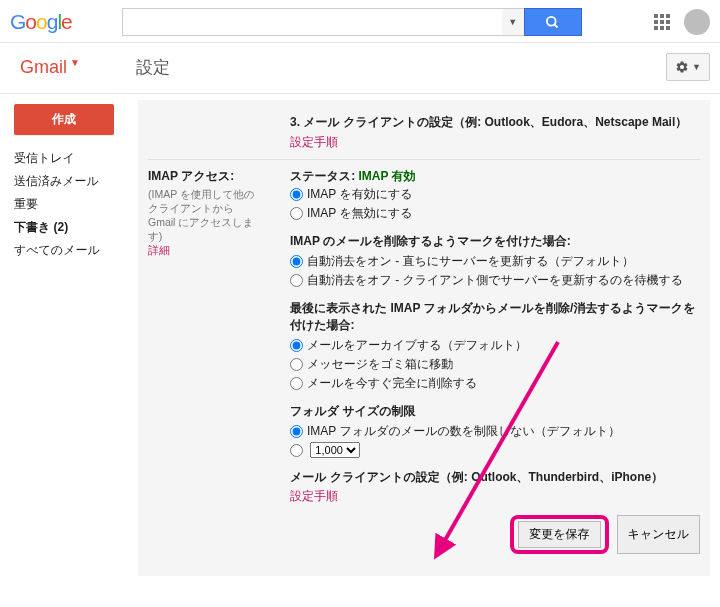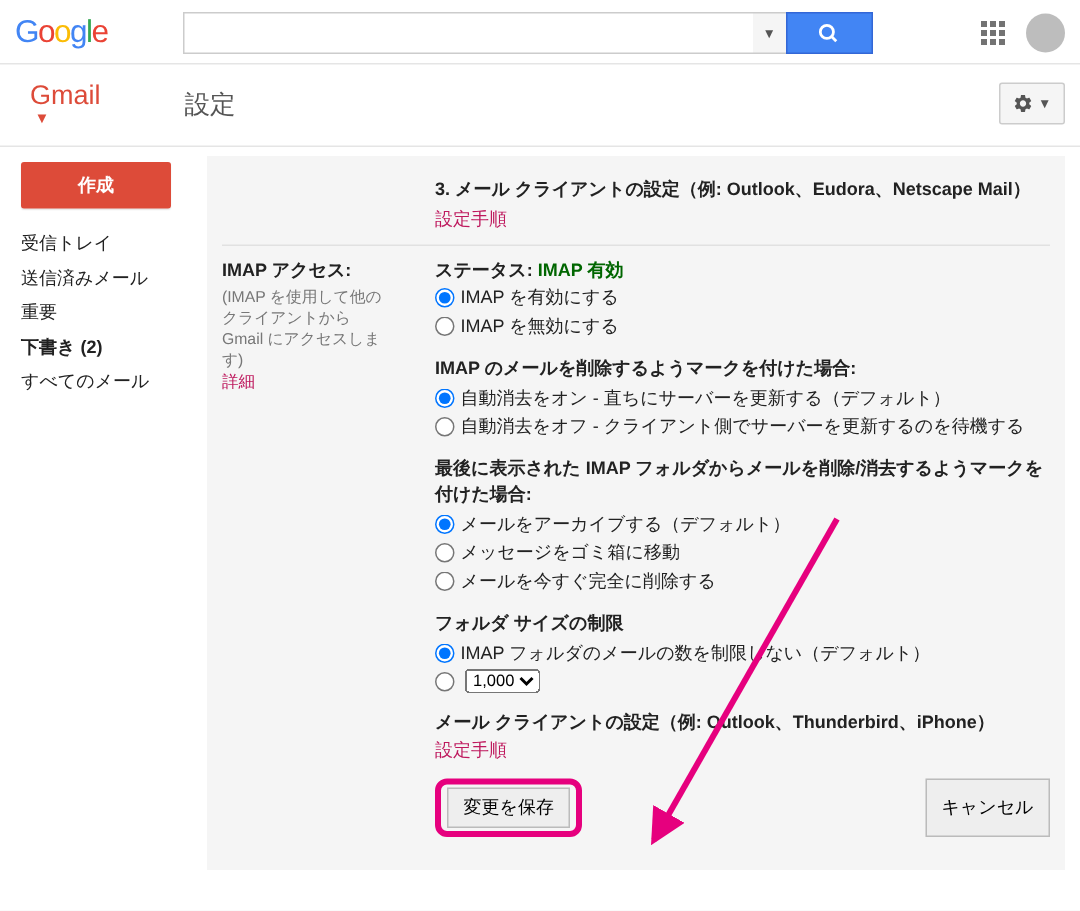--- a/index.html
+++ b/index.html
@@ -9,21 +9,21 @@
 .logo .b { color: #4285F4; } .logo .r { color: #EA4335; } .logo .y { color: #FBBC05; } .logo .g { color: #34A853; }
 .search-wrap { display: flex; align-items: center; flex: 1; }
 .search-box { width: 380px; height: 28px; border: 1px solid #ccc; border-right: none; padding: 0 6px; font-size: 14px; }
 .search-drop { width: 22px; height: 28px; border: 1px solid #ccc; border-left: none; border-right: none; background: #f5f5f5; display: flex; align-items: center; justify-content: center; color:#555; font-size:9px; }
 .search-btn { width: 58px; height: 28px; background: #4285F4; border: 1px solid #3367d6; display: flex; align-items: center; justify-content: center; cursor: pointer; }
 .header-right { margin-left: auto; display: flex; align-items: center; gap: 14px; }
 .apps-icon { display: grid; grid-template-columns: repeat(3, 4px); grid-template-rows: repeat(3, 4px); gap: 2px; cursor: pointer; }
 .apps-icon span { background: #737373; width: 4px; height: 4px; }
 .avatar { width: 26px; height: 26px; background: #bdbdbd; border-radius: 50%; cursor: pointer; }
 .subheader { display: flex; align-items: center; padding: 10px 10px 12px 20px; border-bottom: 1px solid #e5e5e5; }
-.gmail-label { color: #dd4b39; font-size: 18px; display: flex; align-items: flex-start; cursor: pointer; flex-direction: column; }
+.gmail-label { color: #dd4b39; font-size: 18px; display: flex; align-items: flex-start; cursor: pointer; }
 .gmail-label .caret { font-size: 10px; margin-left: 3px; }
 .page-title { margin-left: 56px; font-size: 17px; color: #555; }
 .gear-btn { margin-left: auto; width: 44px; height: 28px; border: 1px solid #ccc; background: #f5f5f5; border-radius: 2px; display: flex; align-items: center; justify-content: center; cursor: pointer; color:#555; }
 .gear-btn .caret { font-size: 9px; margin-left: 3px; }
 .main { display: flex; }
 .sidebar { width: 138px; padding: 10px 0 0 14px; flex-shrink: 0; }
 .compose { background: #dd4b39; color: #fff; font-weight: 700; text-align: center; padding: 7px 0; font-size: 12px; cursor: pointer; box-shadow: 0 1px 1px rgba(0,0,0,.1); border-radius:2px; margin-bottom: 12px; width: 100px; }
 .nav-item { padding: 3px 0; font-size: 12px; color: #222; cursor: pointer; }
 .nav-item.bold { font-weight: 700; }
 .content { flex: 1; padding: 6px 10px 16px 0; font-size: 12px; }
@@ -38,21 +38,21 @@
 .row-left { width: 116px; flex-shrink: 0; }
 .row-left .title { font-weight: 700; }
 .row-left .desc { color: #777; font-size: 10.5px; line-height: 14px; margin-top: 2px; }
 .row-right { flex: 1; }
 .status-green { color: #060; font-weight: 700; }
 .opt { display: flex; align-items: center; font-size: 12px; padding: 1px 0; }
 .opt input { margin-right: 4px; }
 .block { margin-top: 10px; }
 .block .bh { font-weight: 700; margin-bottom: 2px; }
 select { font-size: 11px; }
-.btn-row { display: flex; justify-content: space-between; gap: 8px; padding: 10px 0 4px 0; }
+.btn-row { display: flex; justify-content: flex-end; gap: 8px; padding: 10px 0 4px 0; }
 .btn { padding: 4px 10px; font-size: 12px; border: 1px solid #bbb; background: #eee; cursor: pointer; }
 .highlight-box { border: 4px solid #e6007e; border-radius: 8px; padding: 2px 4px; display: inline-block; }
 .arrow-svg { position: absolute; pointer-events: none; }
 .content-area { position: relative; }
 </style>
 </head>
 <body>
 
 <div class="header">
   <div class="logo">

